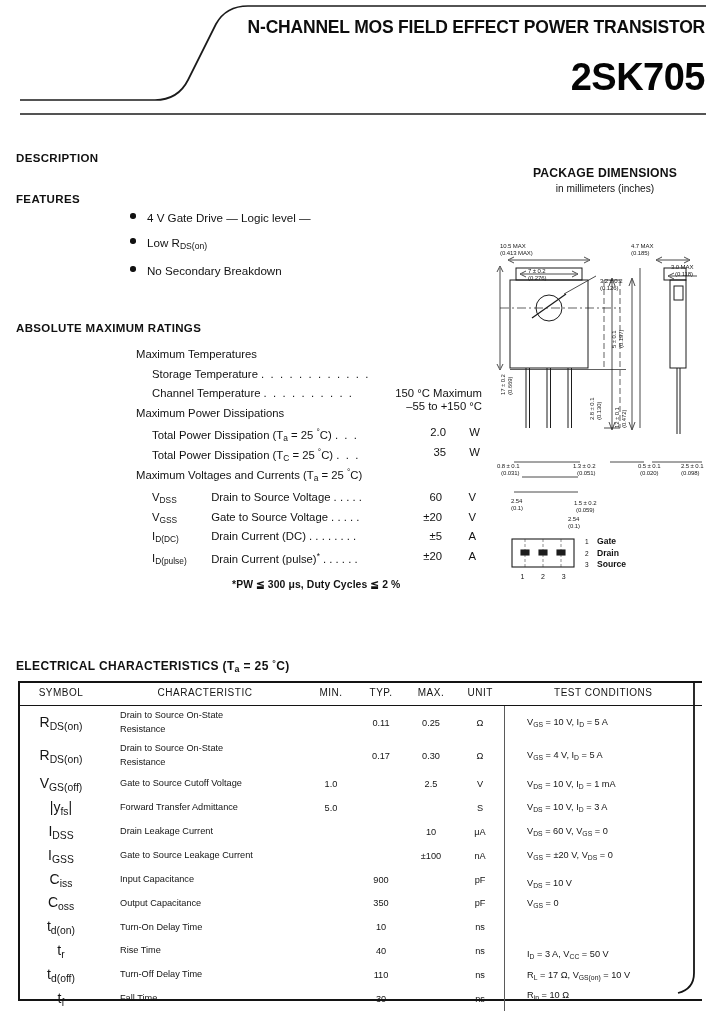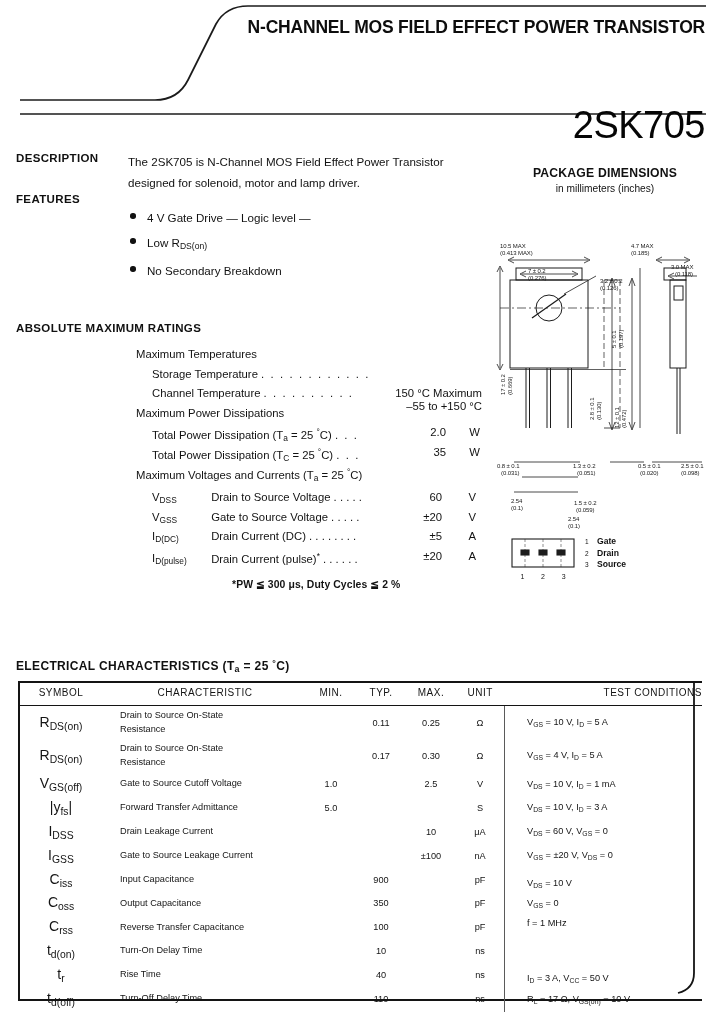--- a/index.html
+++ b/index.html
@@ -42,24 +42,23 @@
     letter-spacing: -0.2px;
     color: #0d0d0d;
     font-family: "Liberation Sans", sans-serif;
   }
   #part-number {
     position: absolute;
     left: 330px; top: 56px;
     width: 375px;
     text-align: right;
     font-size: 38px;
-    font-weight: normal;
+    font-weight: bold;
     letter-spacing: -0.5px;
     color: #050505;
-    margin-top: 48px;
   }
 
   
   .sec-label {
     position: absolute;
     font-size: 11.5px;
     font-weight: bold;
     letter-spacing: 0.35px;
     color: #111;
     white-space: nowrap;
@@ -254,21 +253,21 @@
   }
   #ec-table td.min  { width: 50px; }
   #ec-table td.typ  { width: 50px; }
   #ec-table td.max  { width: 50px; }
   #ec-table td.unit { width: 48px; }
   #ec-table td.cond {
     text-align: left;
     padding-left: 22px;
     border-left: 1.1px solid #5a5a5a;
   }
-  #ec-table th.cond-h { border-left: none; text-align: right; }
+  #ec-table th.cond-h { border-left: none; }
 
   .tbl-border-top {
     position: absolute;
     left: 0; top: 0;
     width: 684px; height: 2px;
     background: #141414;
   }
   .tbl-border-left {
     position: absolute;
     left: 0; top: 0;
@@ -294,21 +293,20 @@
   <div id="header-band">
     <svg id="header-curve-svg" width="720" height="120">
       <path d="M 20 100 L 155 100 Q 178 100 188 80 L 216 24 Q 226 6 248 6 L 706 6" stroke="#1b1b1b" stroke-width="1.7" fill="none"></path>
       <path d="M 20 114 L 706 114" stroke="#1b1b1b" stroke-width="1.7" fill="none"></path>
     </svg>
     <div id="header-title">N-CHANNEL MOS FIELD EFFECT POWER TRANSISTOR</div>
     <div id="part-number">2SK705</div>
   </div>
 
   <div class="sec-label" id="description-label">DESCRIPTION</div>
-  <div id="description-text">The 2SK705 is N-Channel MOS Field Effect Power Transistor designed for solenoid, motor and lamp driver.</div>
 
   <div class="sec-label" id="features-label">FEATURES</div>
   <ul id="features-list">
     <li><span>4 V Gate Drive — Logic level —</span></li>
     <li>Low R<sub>DS(on)</sub></li>
     <li><span>No Secondary Breakdown</span></li>
   </ul>
 
   <div class="sec-label" id="amr-label">ABSOLUTE MAXIMUM RATINGS</div>
 
@@ -645,29 +643,20 @@
         <tr>
           <td class="sym">C<sub>oss</sub></td>
           <td class="char">Output Capacitance</td>
           <td class="min"></td>
           <td class="typ">350</td>
           <td class="max"></td>
           <td class="unit">pF</td>
           <td class="cond">V<sub>GS</sub> = 0</td>
         </tr>
 
-        <tr>
-          <td class="sym">C<sub>rss</sub></td>
-          <td class="char">Reverse Transfer Capacitance</td>
-          <td class="min"></td>
-          <td class="typ">100</td>
-          <td class="max"></td>
-          <td class="unit">pF</td>
-          <td class="cond" style="vertical-align:top;">f = 1 MHz</td>
-        </tr>
 
         <tr>
           <td class="sym">t<sub>d(on)</sub></td>
           <td class="char">Turn-On Delay Time</td>
           <td class="min"></td>
           <td class="typ">10</td>
           <td class="max"></td>
           <td class="unit">ns</td>
           <td class="cond"></td>
         </tr>

